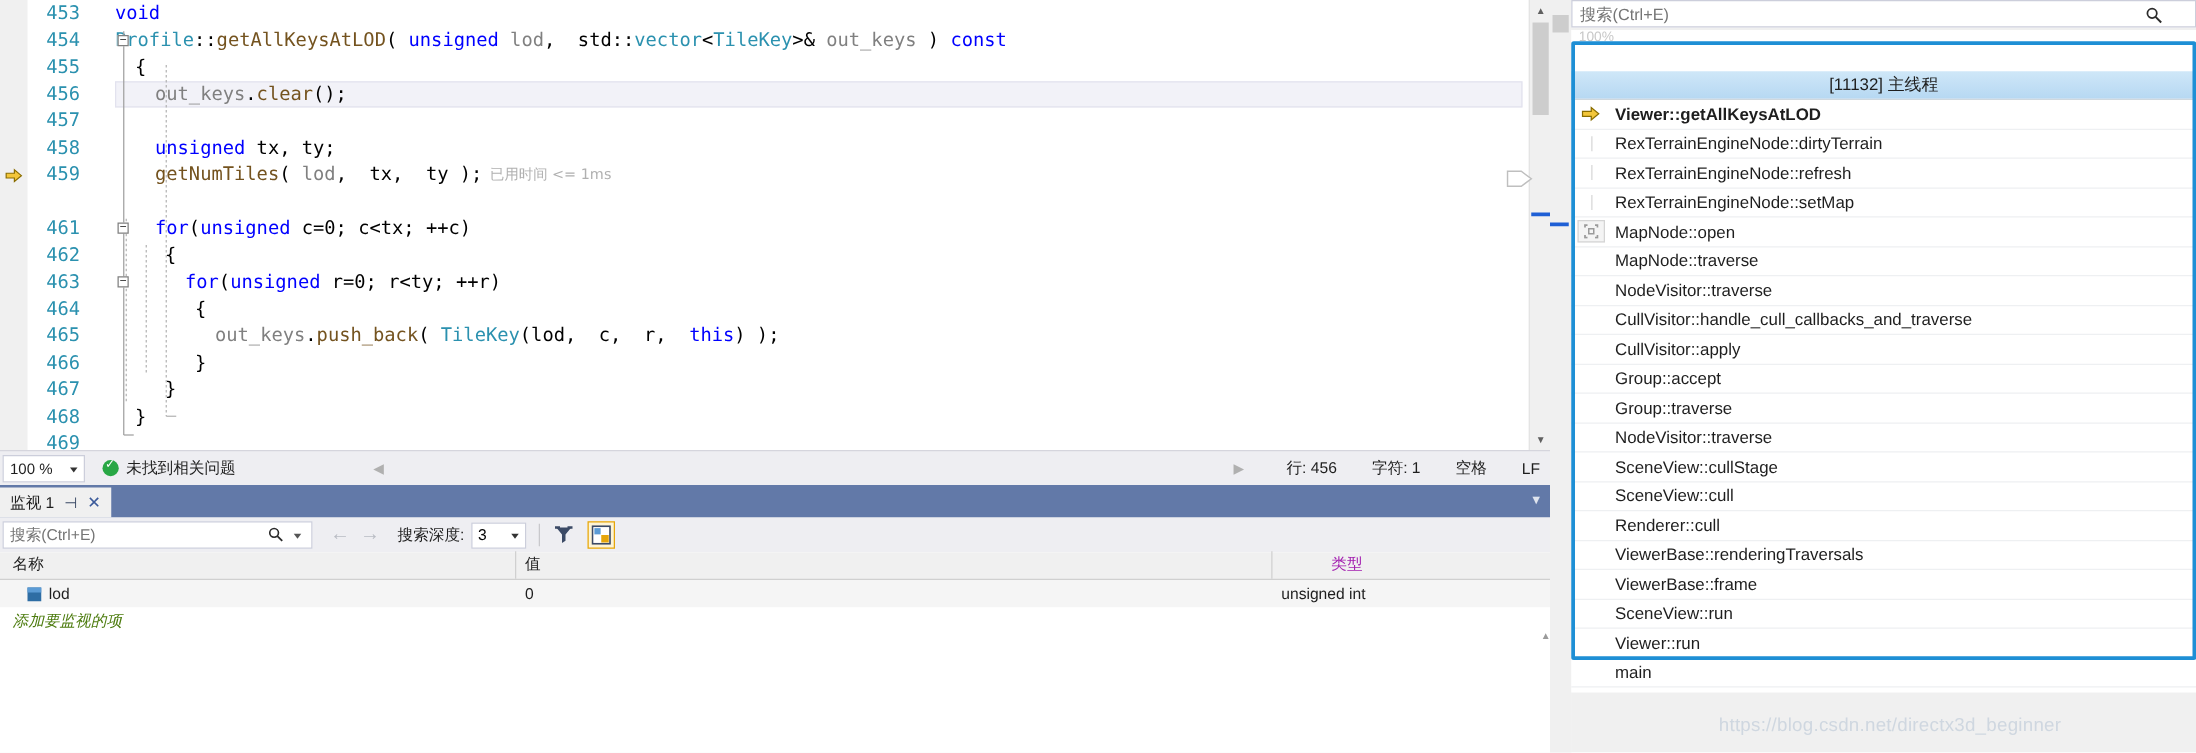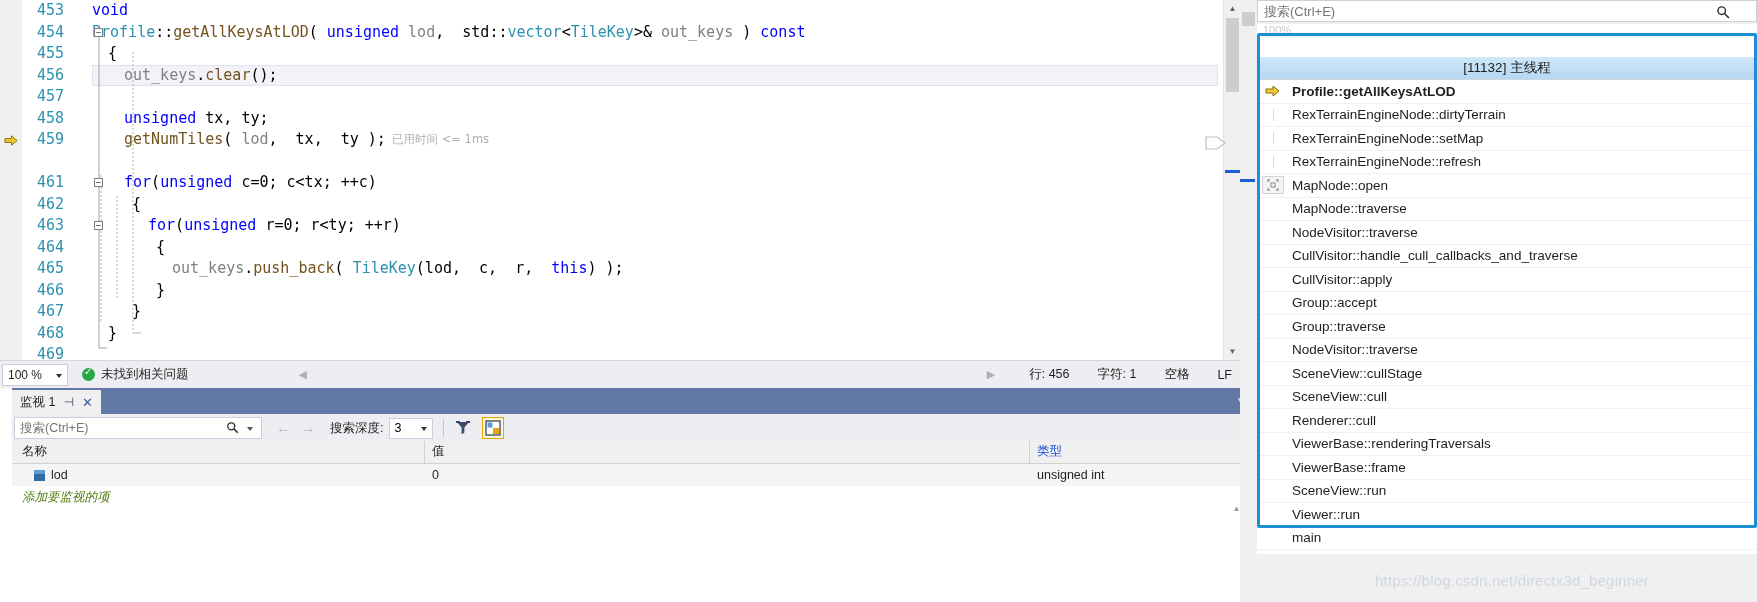--- a/index.html
+++ b/index.html
@@ -54,21 +54,21 @@
       display:flex; align-items:center; padding-left:5px; font-size:12px; position:relative; }
   .zoom-caret { position:absolute; right:5px; top:9px; width:0;height:0;border-left:3.5px solid transparent;
       border-right:3.5px solid transparent;border-top:4px solid #333; }
   .ok-dot { width:13px;height:13px;border-radius:50%;background:#28a745; margin:0 6px 0 14px; position:relative; }
   .ok-dot:after { content:"✓"; position:absolute; left:2px; top:-2px; color:#fff; font-size:10px; }
   .st-right { margin-left:auto; display:flex; align-items:center; }
   .st-item { padding:0 14px; font-size:12.5px; color:#1e1e1e; }
   .tri-right { color:#b0b0b0; font-size:11px; }
 
   
-  #watch-pane { position:absolute; left:12px; top:388px; width:1240px; height:214px; background:#f5f5f5; }
+  #watch-pane { position:absolute; left:0; top:388px; width:1240px; height:214px; background:#f5f5f5; }
   #watch-titlebar { position:absolute; left:0; top:0; width:1240px; height:26px; background:#6279a8; }
   #watch-tab { position:absolute; left:0; top:2px; height:24px; background:#f0f0f0; display:flex; align-items:center;
       padding:0 8px; font-size:12.5px; color:#1e1e1e; }
   .tab-pin { margin-left:8px; color:#3b4a66; font-size:12px; }
   .tab-x   { margin-left:8px; color:#3b5a9a; font-size:13px; }
   #watch-chevron { position:absolute; right:6px; top:7px; color:#dfe4ee; font-size:10px; }
 
   #watch-toolbar { position:absolute; left:0; top:26px; width:1240px; height:28px; background:#eeeef2;
       display:flex; align-items:center; }
   #watch-search { margin-left:2px; width:248px; height:22px; background:#ffffff; border:1px solid #cccedb;
@@ -85,21 +85,21 @@
   .depth-caret { position:absolute; right:5px; top:8px; width:0;height:0;border-left:3.5px solid transparent;
       border-right:3.5px solid transparent;border-top:4px solid #333; }
   .tb-sep { margin-left:10px; width:1px; height:18px; background:#c8c8cc; }
   .tb-btn { margin-left:8px; width:22px; height:22px; display:flex; align-items:center; justify-content:center; }
   .tb-btn.active { border:1px solid #e5a50a; background:#fdf4d6; }
 
   #watch-grid { position:absolute; left:0; top:54px; width:1240px; height:160px; background:#ffffff; }
   .wh-row { display:flex; height:22px; background:#f0f0f0; border-bottom:1px solid #d0d0d0; align-items:flex-end;font-family:Liberation Mono, monospace; }
   .wh-c1 { width:413px; padding-left:10px; font-size:12.5px; color:#1e1e1e; border-right:1px solid #d0d0d0; height:22px; line-height:22px;}
   .wh-c2 { width:605px; padding-left:7px; font-size:12.5px; color:#1e1e1e; border-right:1px solid #d0d0d0; height:22px; line-height:22px;}
-  .wh-c3 { flex:1; padding-left:7px; font-size:12.5px; color:#1d4ed8; height:22px; line-height:22px;}
+  .wh-c3 { flex:1; padding-left:7px; font-size:12.5px; color:#a21caf; height:22px; line-height:22px;margin-left:40px;}
 
   .wd-row { display:flex; height:22px; align-items:center; background:#f5f5f5; }
   .wd-row.alt { background:#ffffff; }
   .wd-c1 { width:413px; padding-left:8px; font-size:12.5px; color:#1e1e1e; display:flex; align-items:center; }
   .wd-c2 { width:605px; padding-left:7px; font-size:12.5px; color:#1e1e1e; }
   .wd-c3 { flex:1; padding-left:7px; font-size:12.5px; color:#1e1e1e; }
   .cube { width:11px;height:11px; margin:0 6px 0 14px; background:#2e6da4; position:relative; }
   .cube:after{ content:""; position:absolute; left:0; top:0; width:11px;height:4px; background:#5b9bd5;}
   .add-watch { font-style:italic; color:#4d7c0f; font-size:12.5px; padding-left:10px; }
 
@@ -305,39 +305,39 @@
     <div id="cs-list">
       <span class="cs-100">100%</span>
       <div style="position:absolute;left:0;top:33px;width:500px;" id="cs-inner">
           <div class="cs-header">[11132] 主线程</div>
           <div class="cs-item current">
             <span class="gut">
               <svg width="16" height="14" viewBox="0 0 16 14">
                 <path d="M1 5 h7 v-3 l6 5 l-6 5 v-3 h-7 z" fill="#f3c63a" stroke="#8a6d00" stroke-width="1"></path>
               </svg>
             </span>
-            <span class="lbl">Profile::getAllKeysAtLOD</span>
+            <span class="lbl">Viewer::getAllKeysAtLOD</span>
           </div>
           <div class="cs-item">
             <span class="gut">
               <span class="gut-tick"></span>
             </span>
             <span class="lbl">RexTerrainEngineNode::dirtyTerrain</span>
           </div>
           <div class="cs-item">
             <span class="gut">
               <span class="gut-tick"></span>
             </span>
+            <span class="lbl">RexTerrainEngineNode::refresh</span>
+          </div>
+          <div class="cs-item">
+            <span class="gut">
+              <span class="gut-tick"></span>
+            </span>
             <span class="lbl">RexTerrainEngineNode::setMap</span>
-          </div>
-          <div class="cs-item">
-            <span class="gut">
-              <span class="gut-tick"></span>
-            </span>
-            <span class="lbl">RexTerrainEngineNode::refresh</span>
           </div>
           <div class="cs-item">
             <span class="gut">
               <span class="cs-box-icon">
                 <svg width="12" height="12" viewBox="0 0 12 12">
                   <path d="M1 3 V1 H3 M9 1 H11 V3 M11 9 V11 H9 M3 11 H1 V9" fill="none" stroke="#9a9a9a" stroke-width="1.4"></path>
                   <rect x="4" y="4" width="4" height="4" fill="none" stroke="#9a9a9a" stroke-width="1.2"></rect>
                 </svg>
               </span>
             </span>

